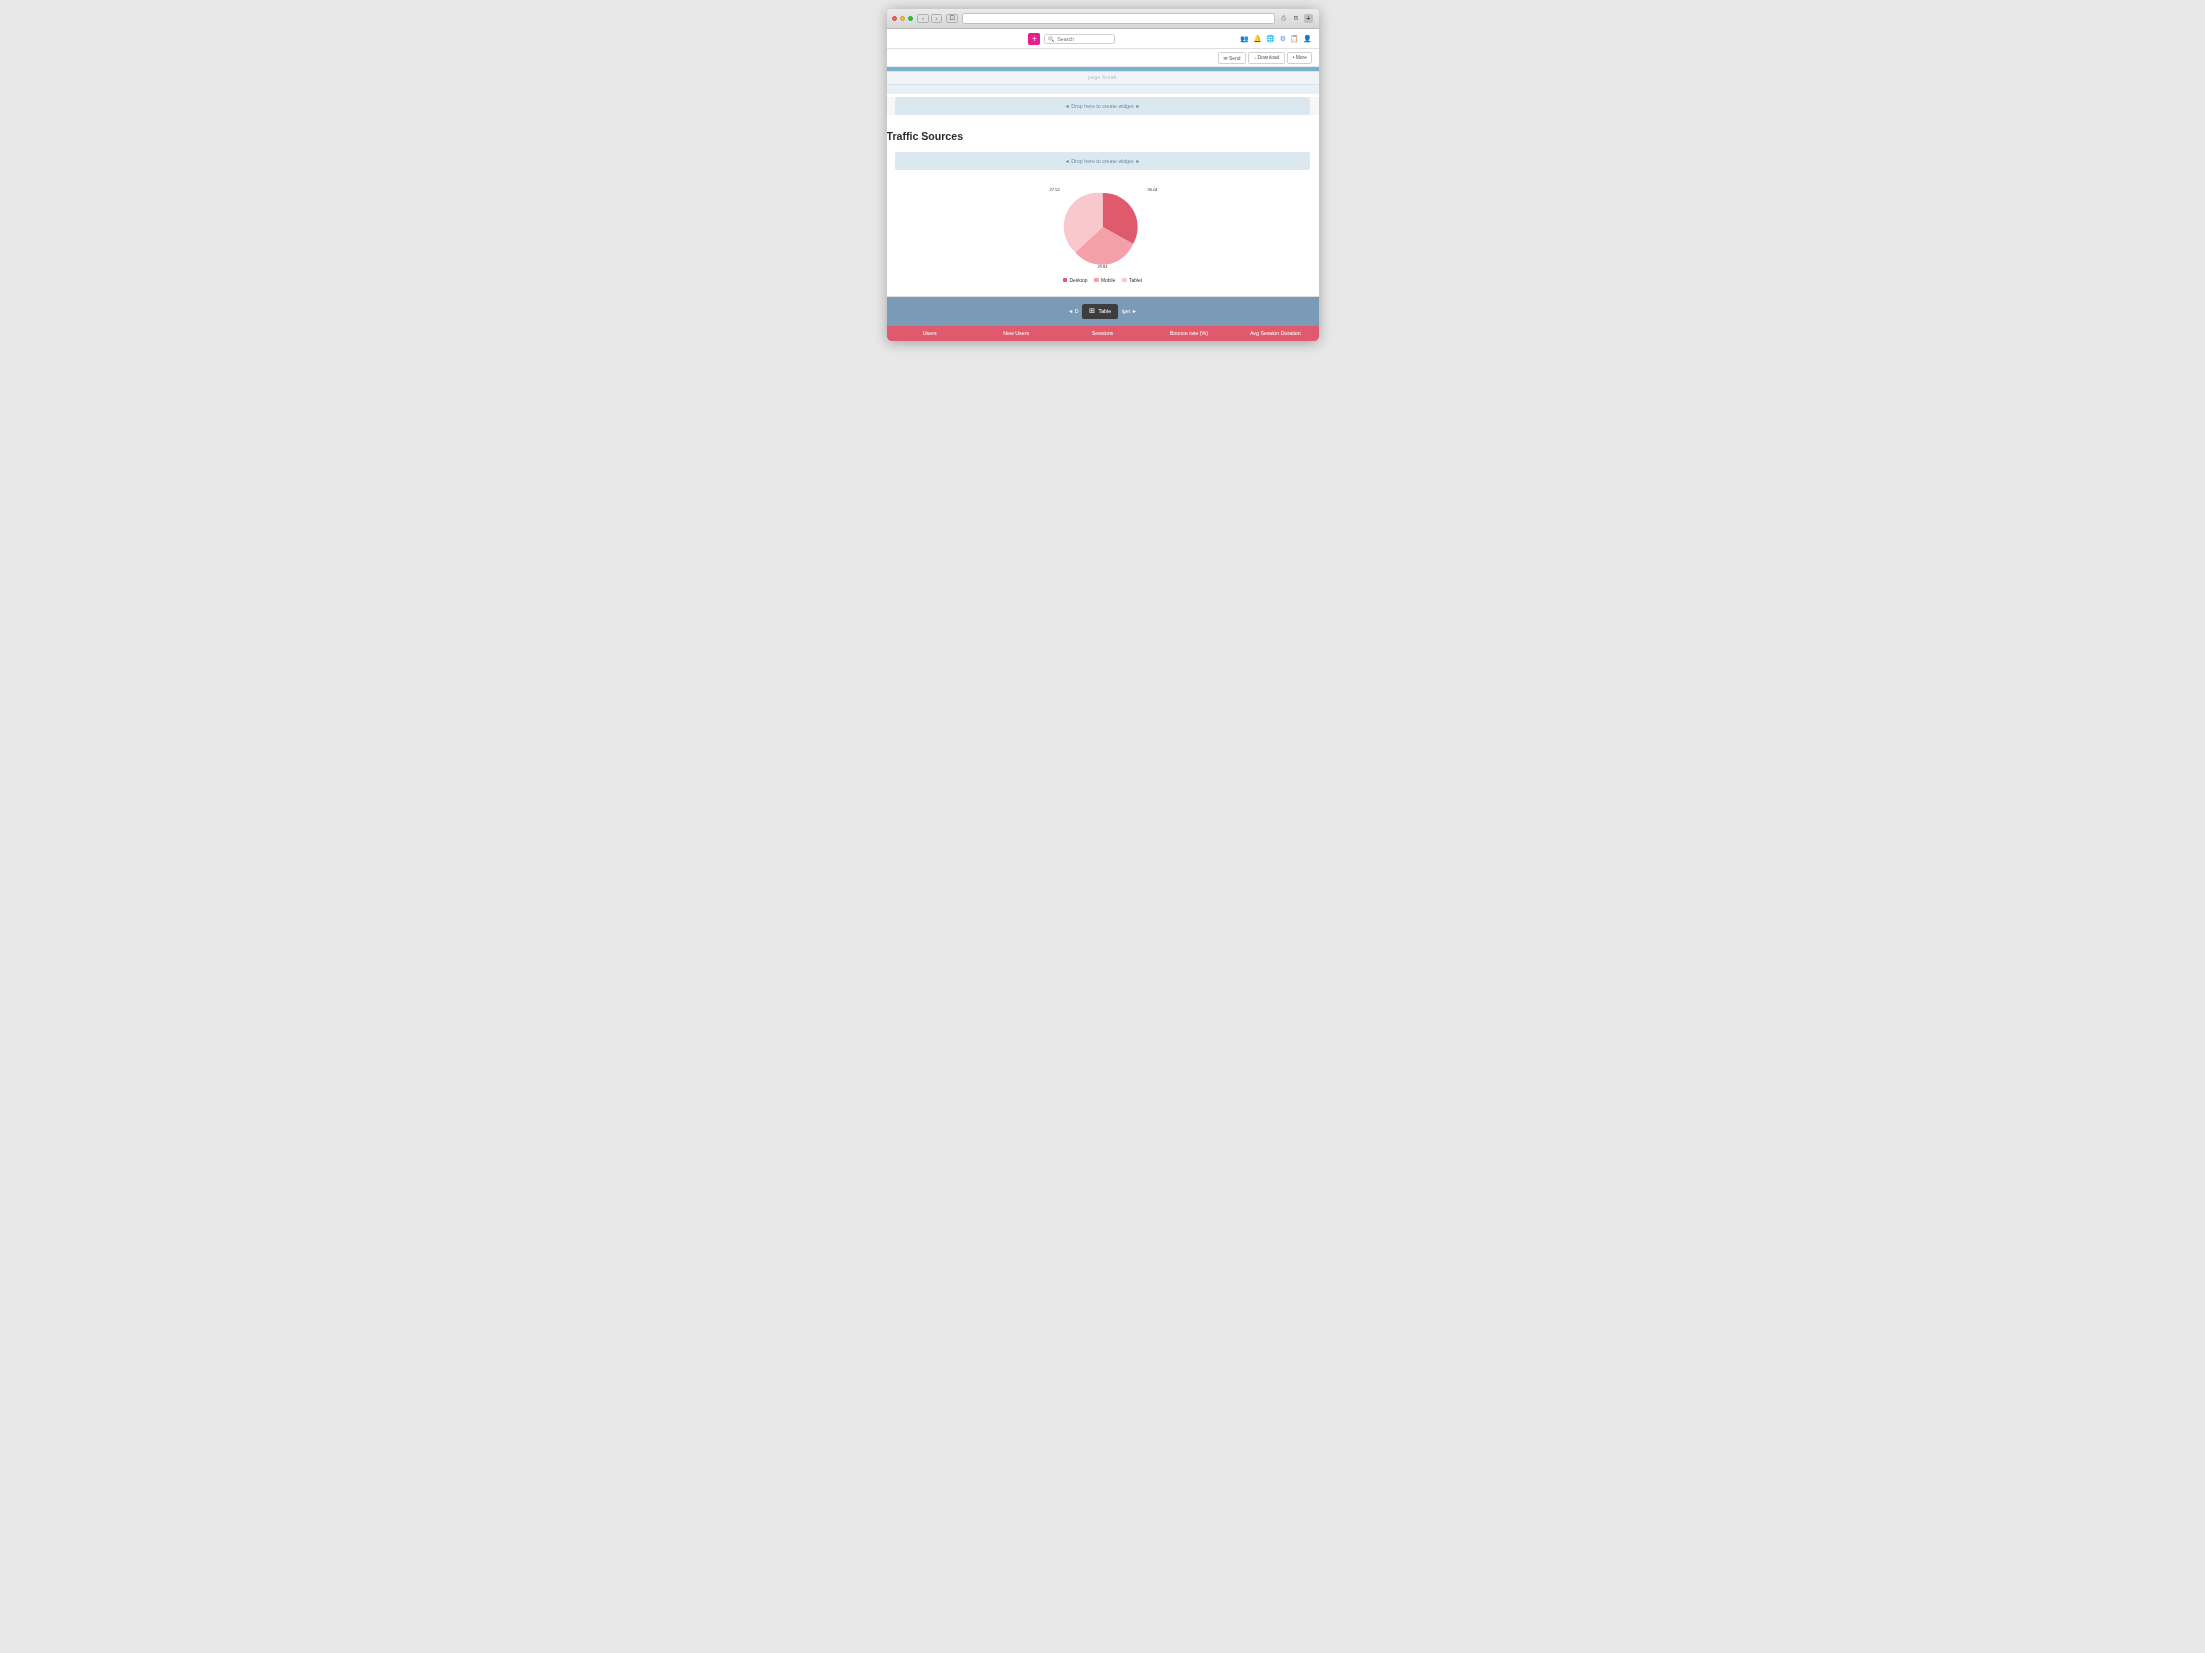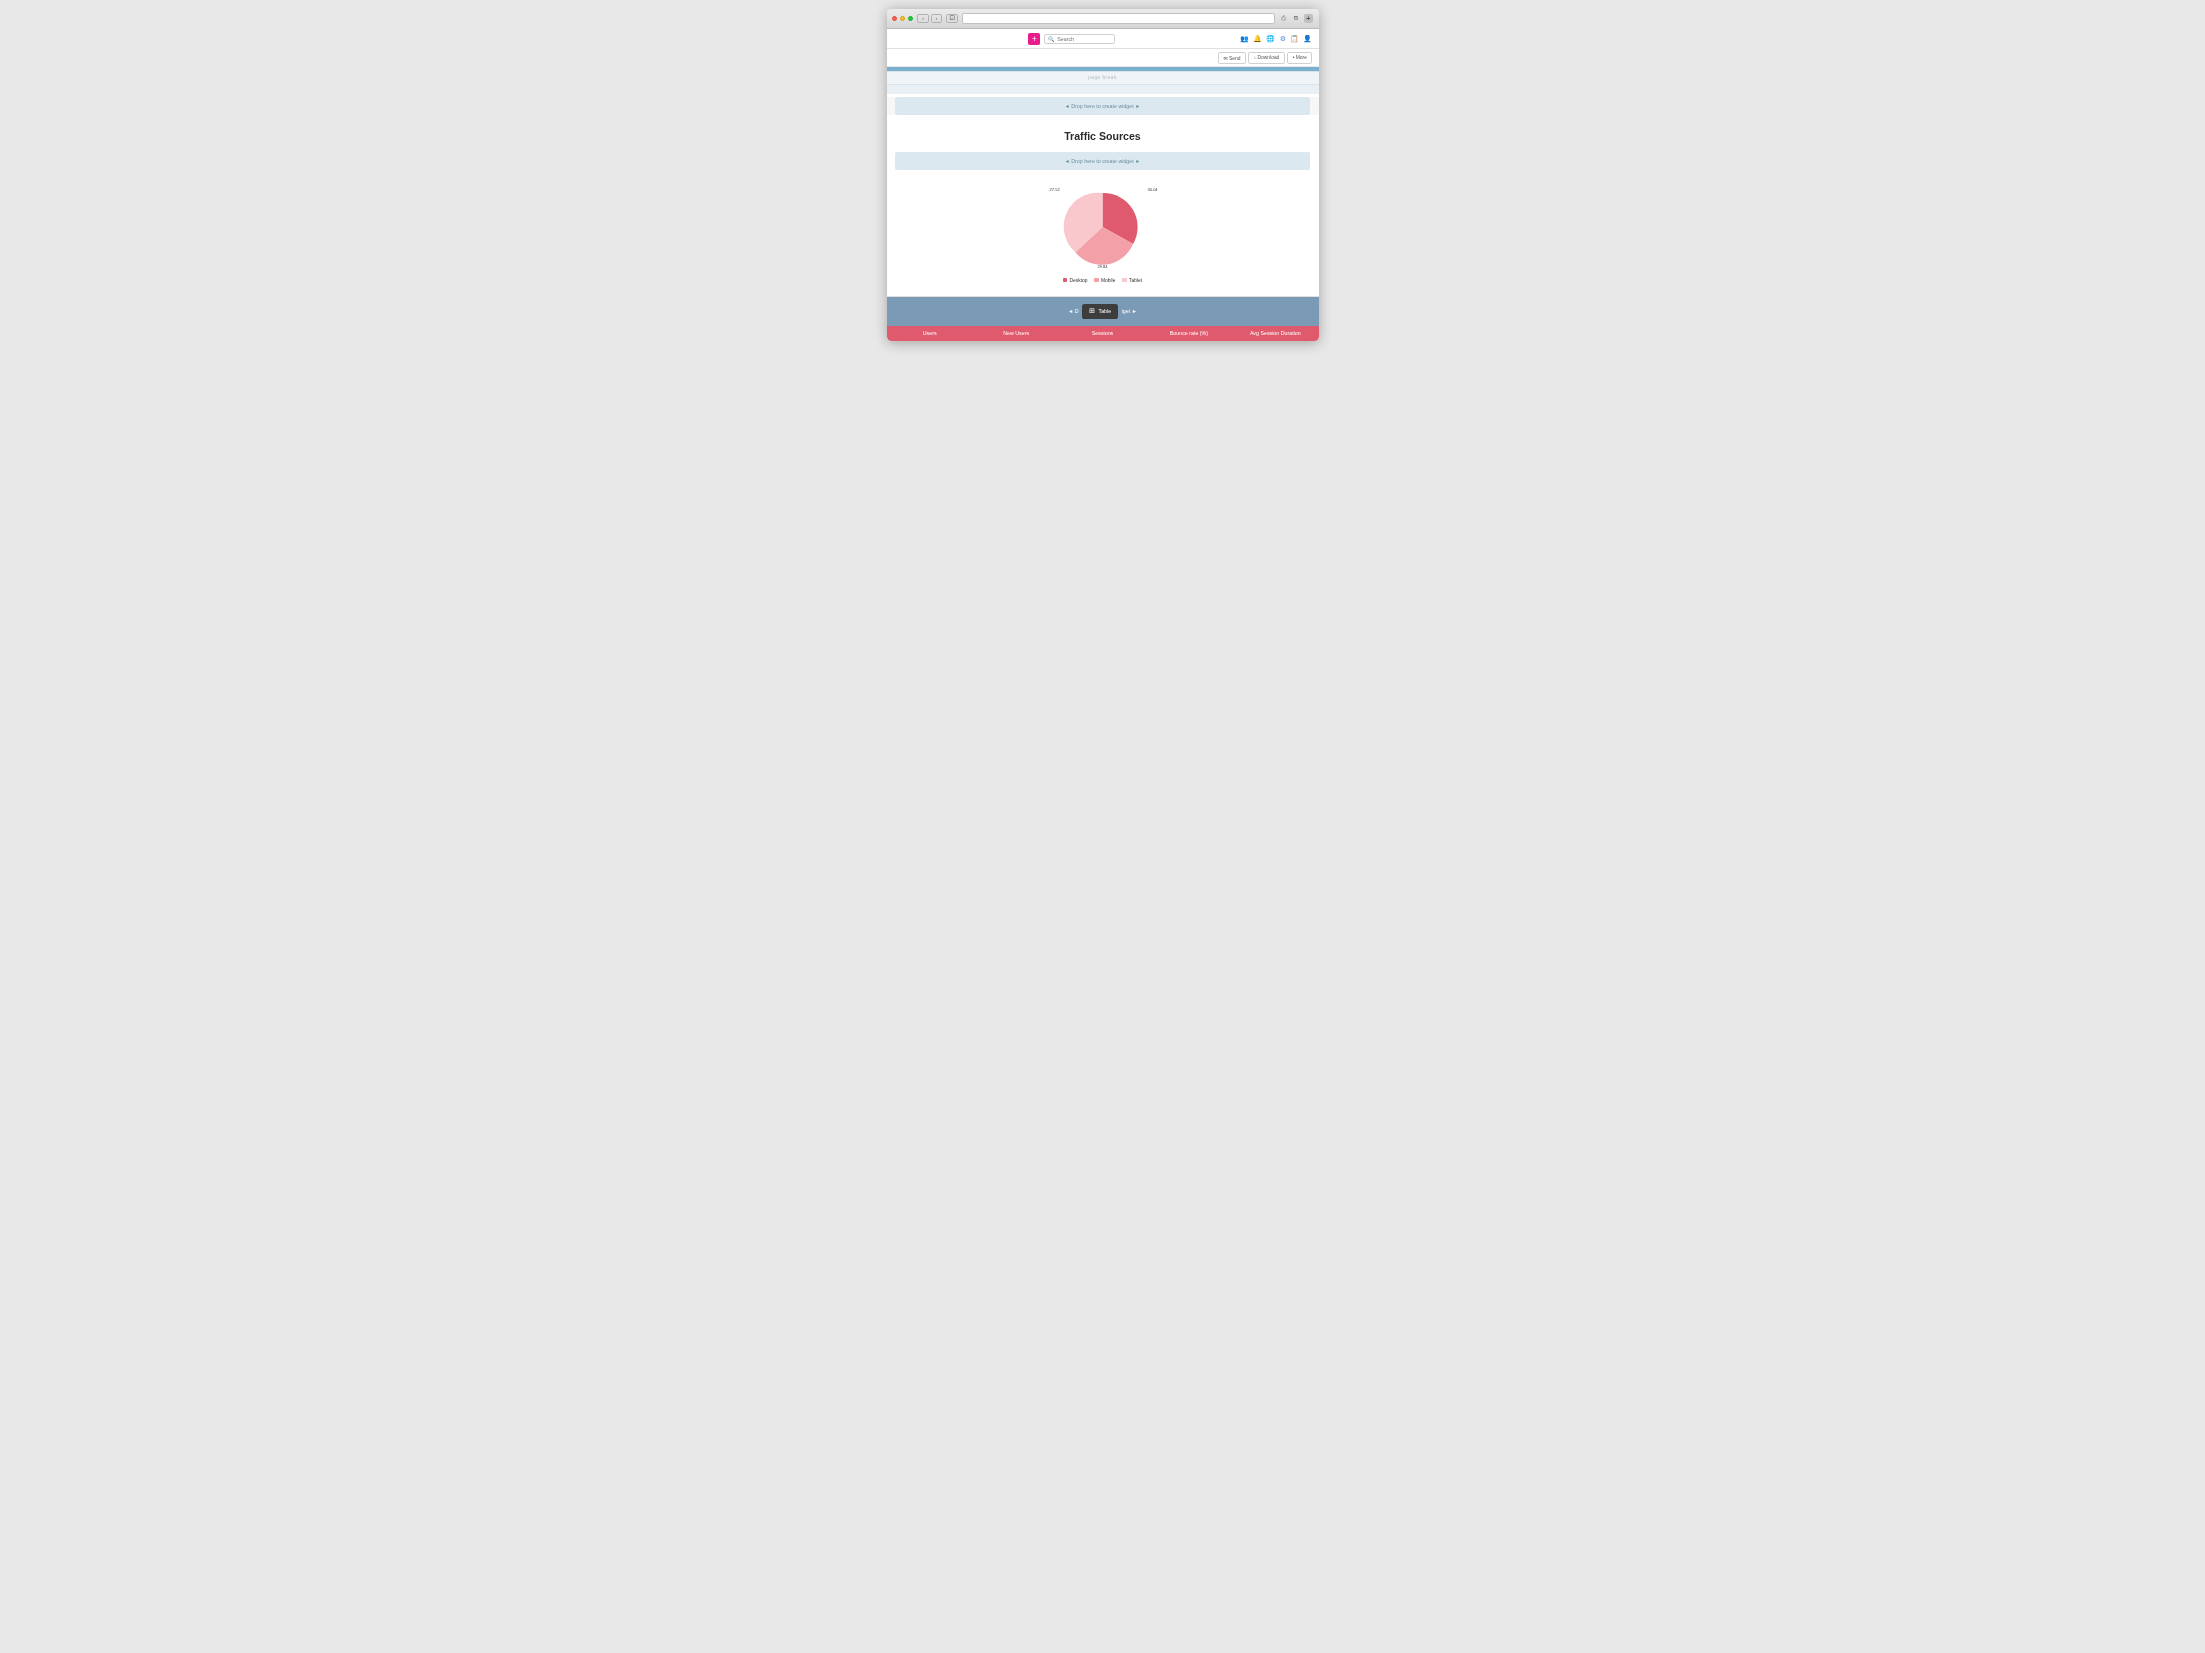--- a/index.html
+++ b/index.html
@@ -206,21 +206,21 @@
       border-bottom: 0.9px solid #d8e4ea;
       padding: 3.5px;
       text-align: center;
       color: #b0bec5;
       font-size: 4.9px;
       letter-spacing: 0.4px;
     }
 
     
     .report-heading {
-      text-align: center;
+      text-align: left;
       padding: 10.6px 0 7px;
     }
     .report-heading h2 {
       font-size: 10.6px;
       font-weight: 700;
       color: #2c2c2c;
     }
 
     
     .chart-area {

